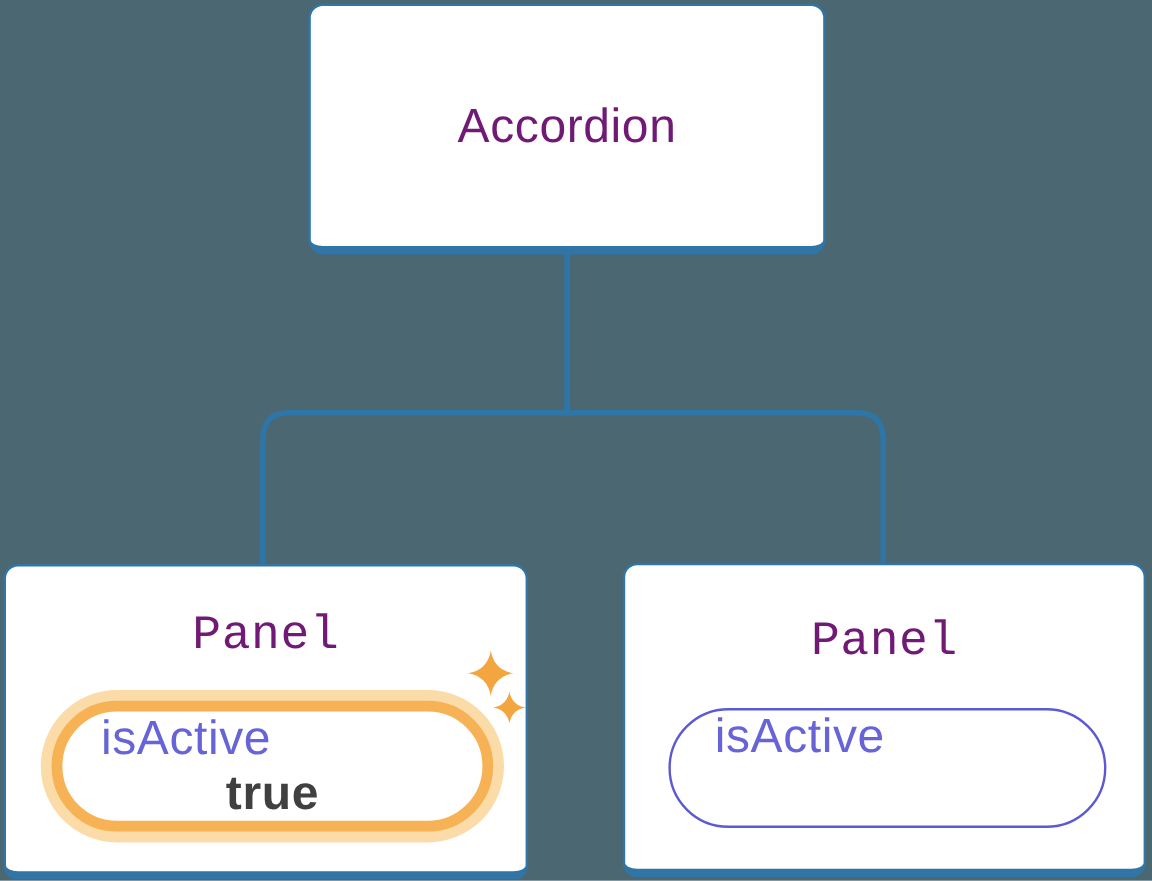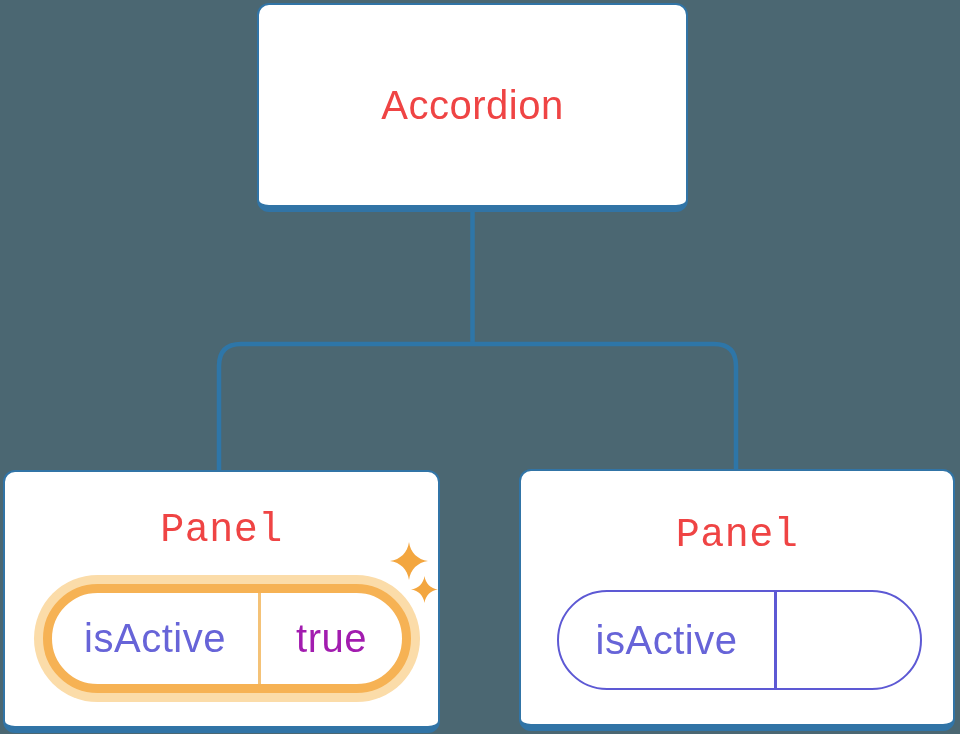--- a/index.html
+++ b/index.html
@@ -17,59 +17,60 @@
     border:2.5px solid #3174a6;
     border-bottom-width:7px;
     border-radius:12px;
     box-sizing:border-box;
   }
   .node-root{
     left:257px;top:3px;width:431px;height:209px;
     display:flex;align-items:center;justify-content:center;
   }
   .node-title{
-    color:#ef4444;
+    color:#701a75;
     font-size:40px;
     font-weight:500;
     letter-spacing:0.5px;
     text-align:center;
   }
   .panel-left{left:3px;top:470px;width:437px;height:263px;}
   .panel-right{left:519px;top:469px;width:436px;height:262px;}
   .panel-title{position:absolute;left:0;right:0;font-family:Liberation Mono, monospace;}
   .panel-left .panel-title{top:36px;}
   .panel-right .panel-title{top:42px;}
   .pill{
     position:absolute;
     background:#ffffff;
     box-sizing:border-box;
     border-radius:999px;
     display:flex;
     align-items:stretch;
     overflow:hidden;
+    flex-direction:column;
   }
   .pill-active{
     left:38px;top:112px;width:368px;height:109px;
     border:9px solid #f6b254;
     box-shadow:0 0 0 9px #fbdca9;
   }
   .pill-inactive{
     left:36px;top:119px;width:365px;height:100px;
     border:2.5px solid #5d59d4;
   }
   .pill-cell{
     display:flex;align-items:center;justify-content:center;
     font-size:40px;
     color:#6764d8;
     letter-spacing:0.5px;
   }
   .pill-active .cell-name{width:206px;}
   .pill-inactive .cell-name{width:215px;}
   .cell-value{flex:1;}
-  .pill-active .cell-value{font-weight:normal;color:#a21caf;}
+  .pill-active .cell-value{font-weight:bold;color:#404040;}
   .divider{width:3px;}
   .divider-active{background:#f4c277;}
   .divider-inactive{background:#5d59d4;}
   .sparkle{position:absolute;pointer-events:none;}
   .sparkle-large{left:385px;top:70px;width:38px;height:38px;}
   .sparkle-small{left:406px;top:104px;width:27px;height:27px;}
 </style>
 </head>
 <body>
 

